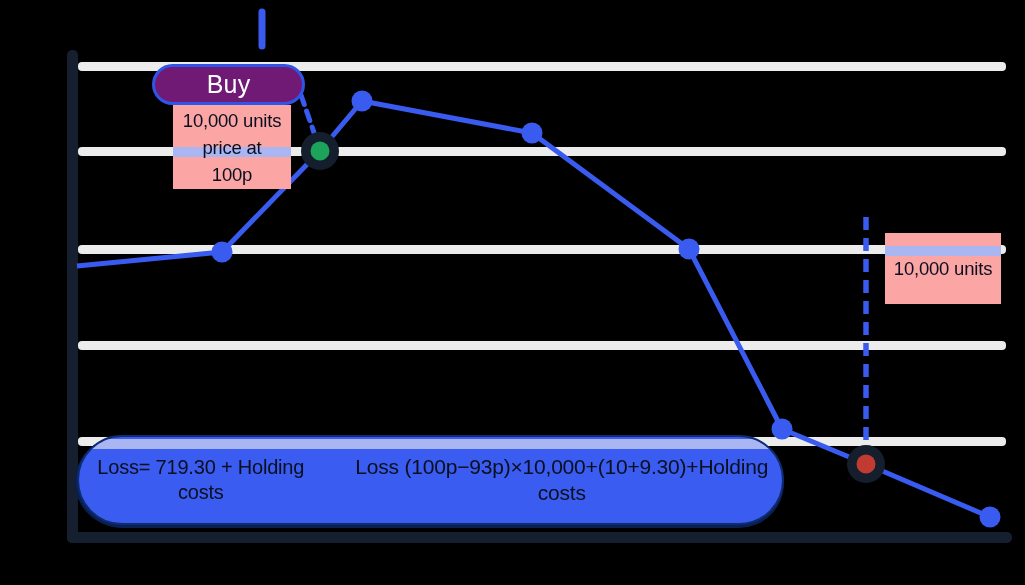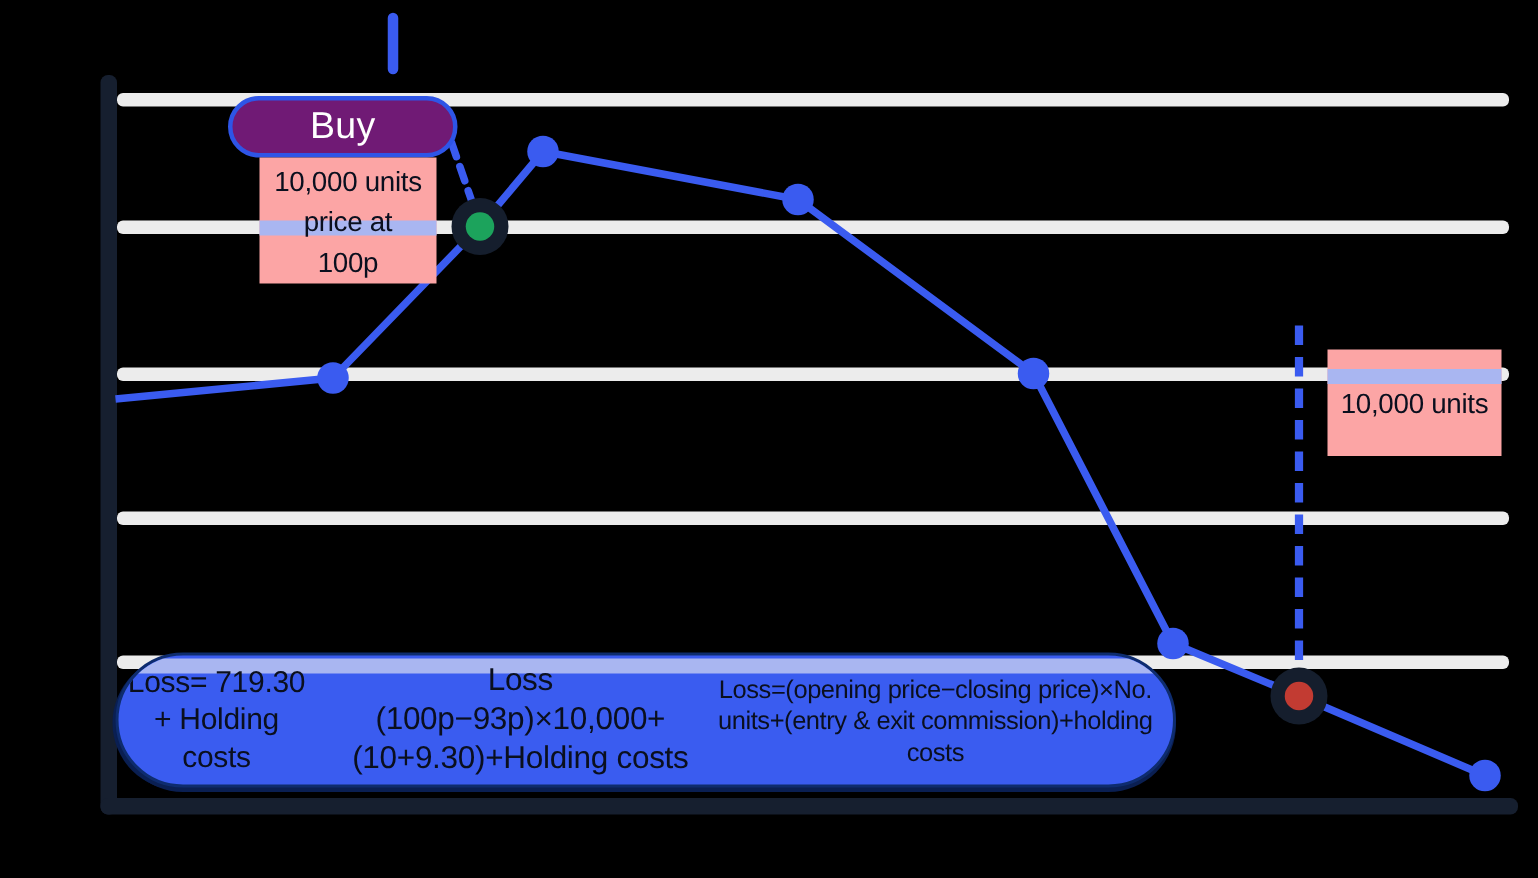--- a/index.html
+++ b/index.html
@@ -87,16 +87,15 @@
 
   <div class="info-box sell-box">
     <div class="band band-sell"></div>
     <div class="info-line">10,000 units</div>
   </div>
 
   <div class="loss-pill">
     <div class="band band-loss"></div>
     <div class="loss-line-1">Loss= 719.30 + Holding costs</div>
     <div class="loss-line-2">Loss (100p−93p)×10,000+(10+9.30)+Holding costs</div>
-    <div class="loss-line-3">Loss=(opening price−closing price)×No. units+(entry &amp; exit commission)+holding costs</div>
   </div>
 
 </div>
 
 </body></html>

